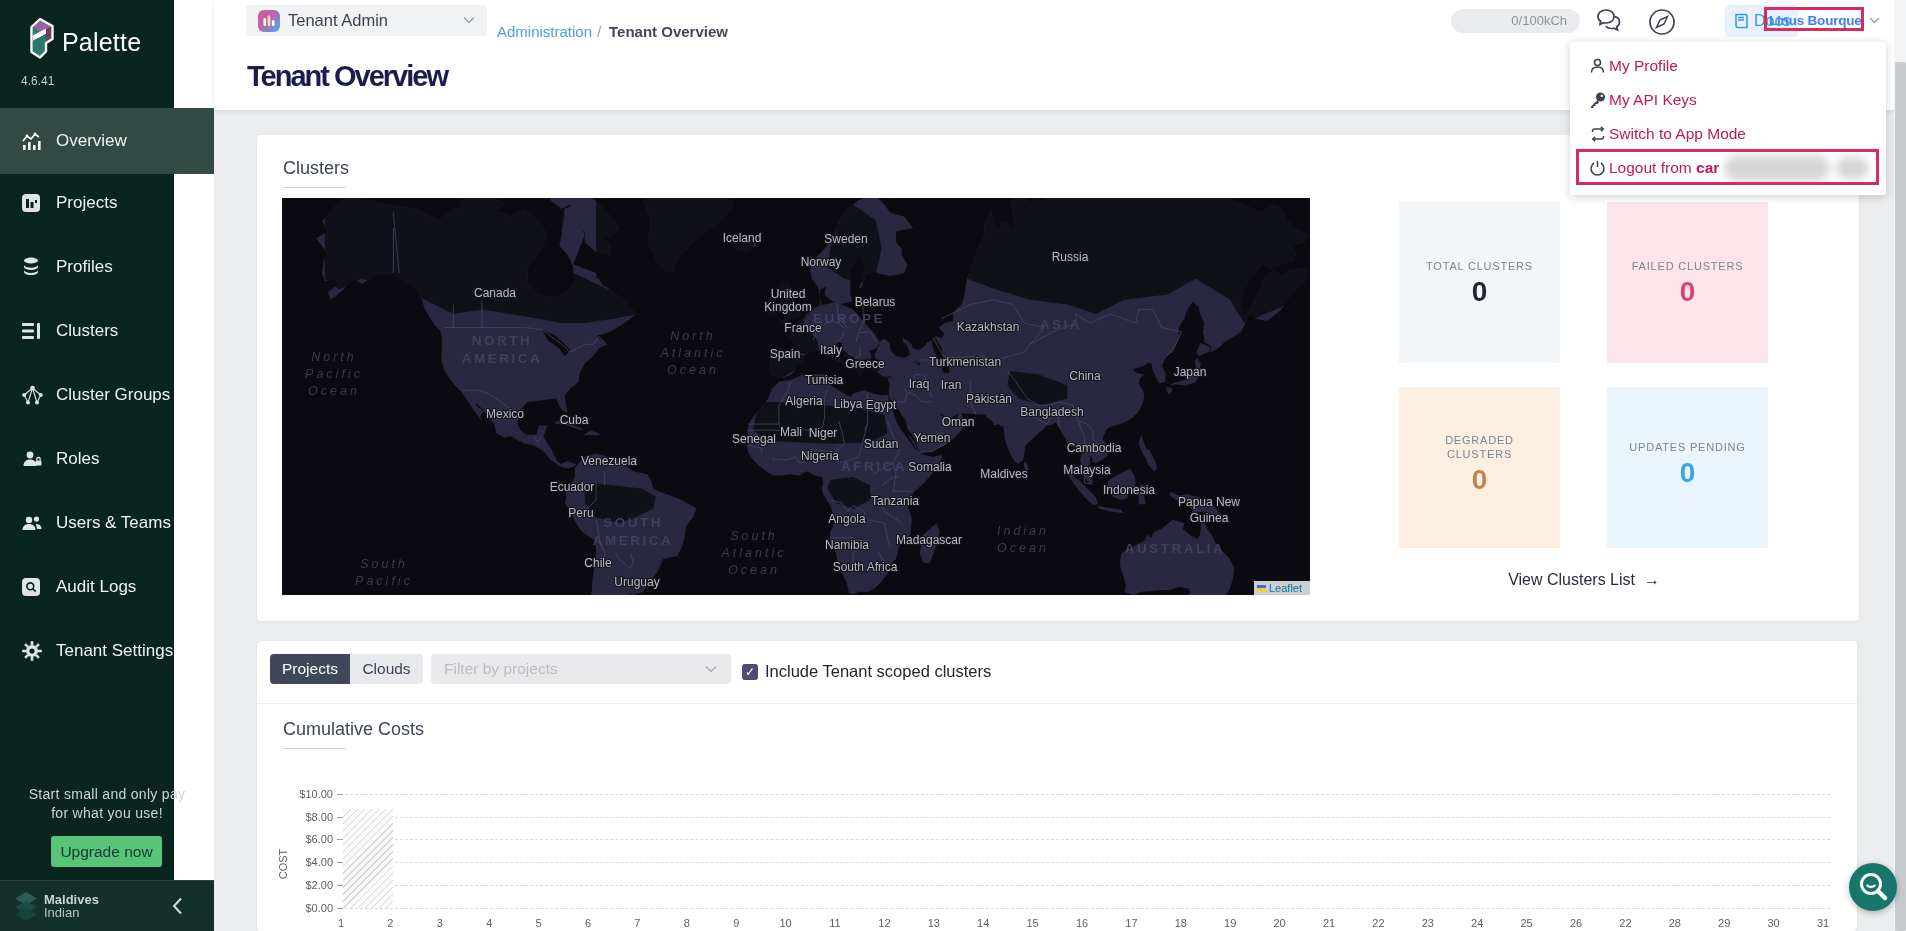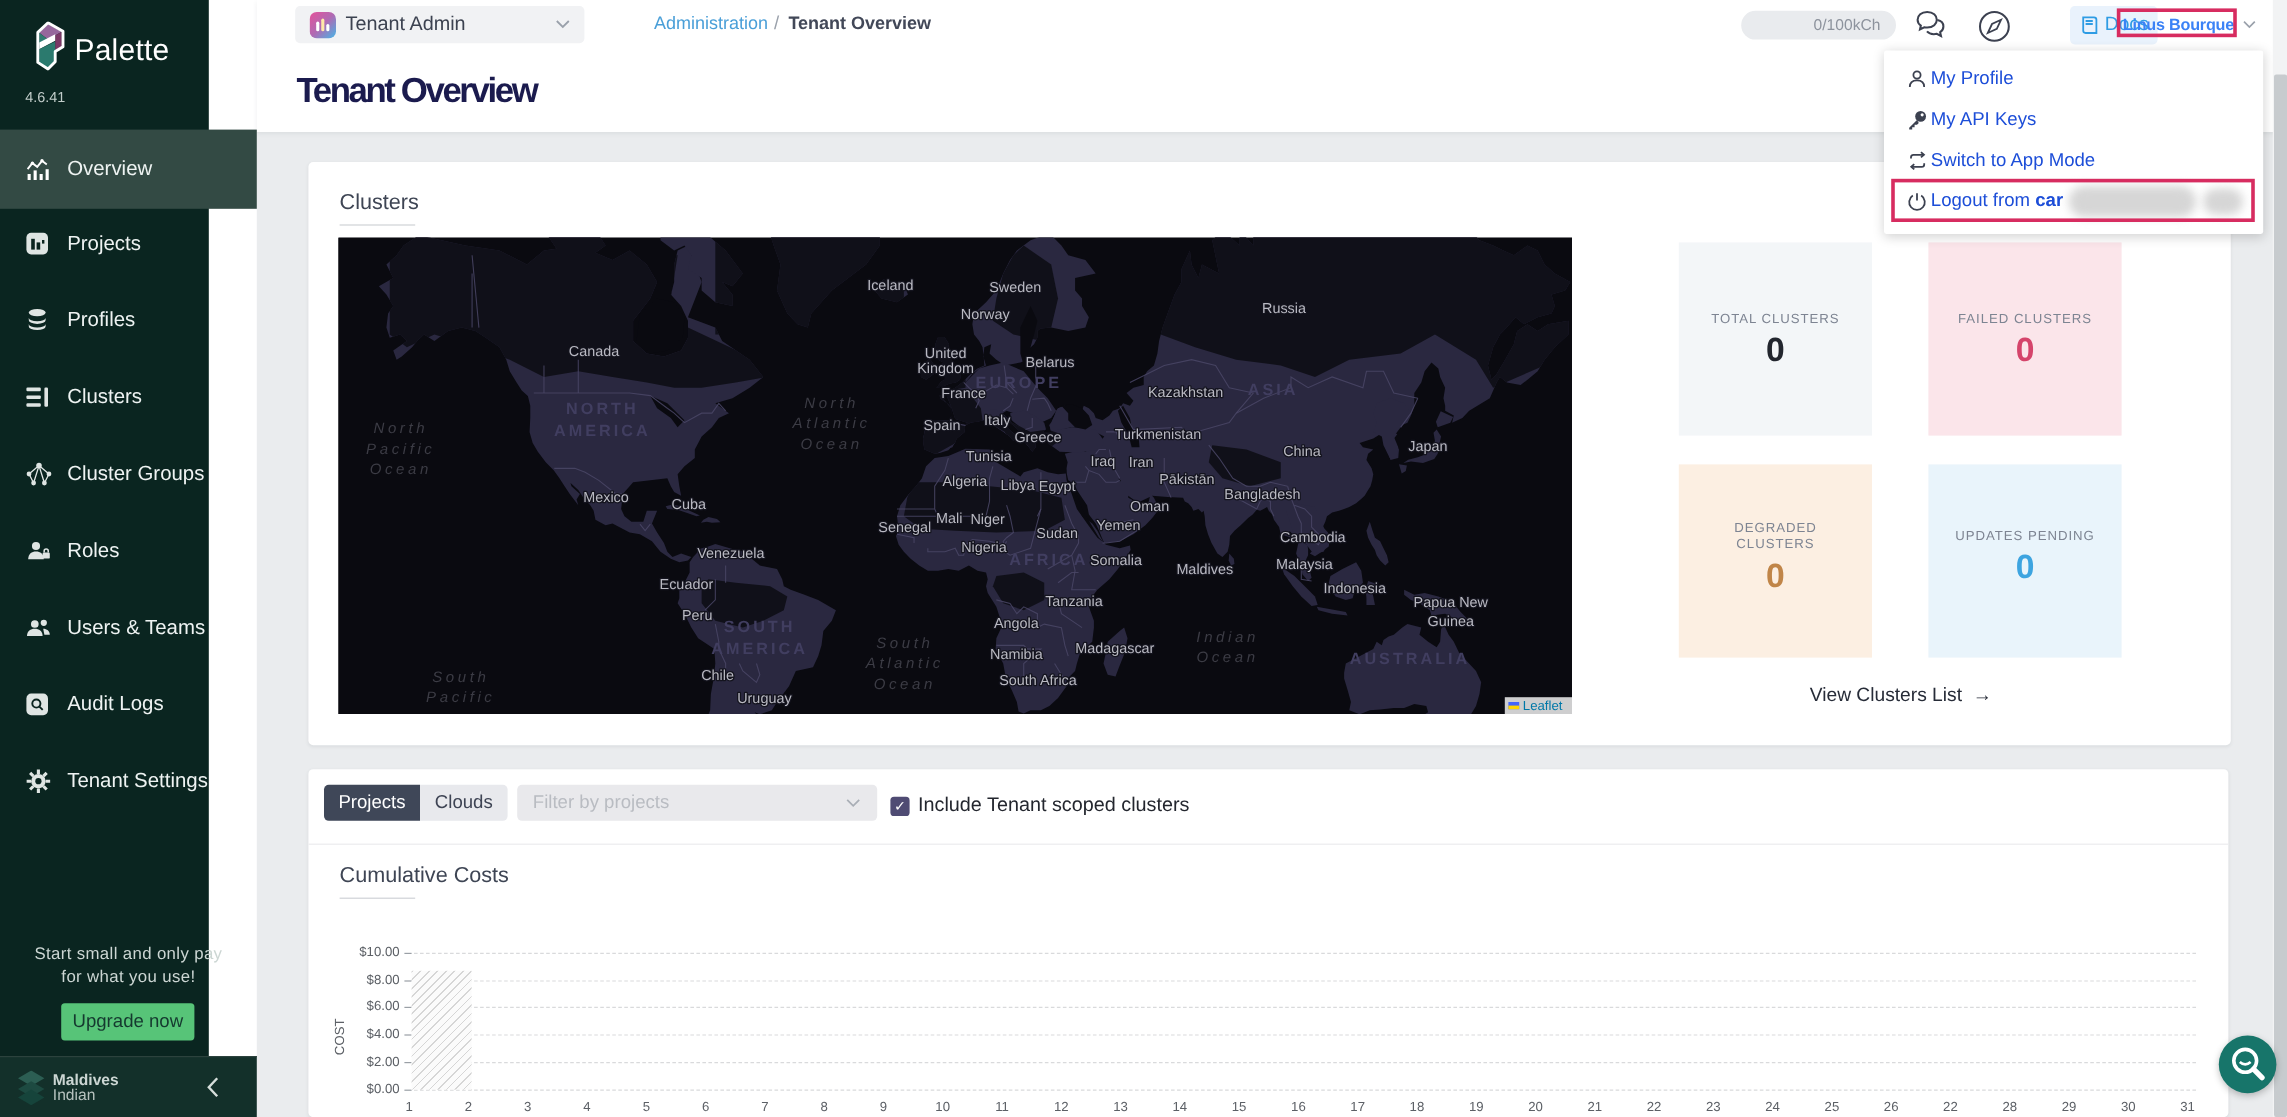--- a/index.html
+++ b/index.html
@@ -17,21 +17,21 @@
 #promo { position:absolute; left:0; top:785px; width:214px; text-align:center; color:#ccd6d3; font-size:14px; line-height:19px; letter-spacing:0.3px; }
 #upg { position:absolute; left:51px; top:836px; width:111px; height:31px; background:#57c478; border-radius:3px; color:#15392f; font-size:15.5px; text-align:center; line-height:31px; }
 #sbot { position:absolute; left:0; top:880px; width:214px; height:51px; background:#13302a; border-top:1px solid #2c423d; }
 #sbot .sc-txt { position:absolute; left:44px; top:12px; color:#ccd6d3; font-size:13px; line-height:13px; }
 
 
 
 #topwhite { position:absolute; left:214px; top:0; width:1692px; height:110px; background:#fff; box-shadow:0 2px 4px rgba(60,70,80,0.10); }
 #tenantsel { position:absolute; left:246px; top:5px; width:241px; height:31px; background:#f1f2f4; border-radius:4px; }
 #tenantsel .t { position:absolute; left:42px; top:6px; font-size:16.5px; color:#3c4250; }
-.crumb { position:absolute; top:11px; font-size:15.5px;margin-left:48px; }
+.crumb { position:absolute; top:23px; font-size:15.5px; }
 #h1 { position:absolute; left:247px; top:60px; font-size:29px; font-weight:bold; color:#1b1b4e; letter-spacing:-2px; }
 #quota { position:absolute; left:1451px; top:9px; width:129px; height:24px; background:#e9ebee; border-radius:13px; color:#8d939d; font-size:13px; text-align:right; line-height:24px; padding-right:13px; }
 #docs { position:absolute; left:1685px; top:5px; width:73px; height:32px; background:#e9f2fc; border-radius:4px;margin-left:40px; }
 #docs .d { position:absolute; left:29px; top:7px; color:#2e9ce4; font-size:16px; }
 #uname { position:absolute; left:1769px; top:13px; font-size:13.5px; color:#3b82f6; font-weight:bold; letter-spacing:-0.2px; }
 .redbox { position:absolute; border:3px solid #d72c60; z-index:40; }
 
 
 #graybg { position:absolute; left:214px; top:110px; width:1692px; height:821px; background:#eaecee; }
 .card { position:absolute; background:#fff; border-radius:4px; box-shadow:0 1px 3px rgba(40,50,60,0.08); }
@@ -58,21 +58,21 @@
 
 .ylbl { position:absolute; width:52px; text-align:right; font-size:11px; color:#5c6066; }
 .xlbl { position:absolute; width:30px; text-align:center; font-size:11px; color:#5c6066; }
 .gline { position:absolute; height:0; border-top:1px dashed #d9dadc; }
 .tick { position:absolute; width:6px; height:1px; background:#9aa0a6; }
 #cost { position:absolute; left:268px; top:858px; font-size:11px; color:#5c6066; transform:rotate(-90deg); transform-origin:center; }
 #bar1 { position:absolute; left:343px; top:809px; width:50px; height:99px; background:repeating-linear-gradient(135deg,#d6d6d6 0 1px,#fbfbfb 1px 5px); }
 
 
 #menu { position:absolute; left:1570px; top:42px; width:316px; height:153px; background:#fff; box-shadow:0 2px 10px rgba(0,0,0,0.18); border-radius:2px; z-index:30; }
-.mi { position:absolute; left:0; width:316px; height:34px; color:#1d4ed8; font-size:15.5px; }
+.mi { position:absolute; left:0; width:316px; height:34px; color:#be185d; font-size:15.5px; }
 .mi span { position:absolute; left:39px; top:50%; transform:translateY(-50%); }
 .mi svg { position:absolute; left:19px; top:50%; transform:translateY(-50%); }
 .blur { position:absolute; background:#d6d6d6; border-radius:14px; filter:blur(4px); }
 
 
 #sbtrack { position:absolute; left:1894px; top:0; width:12px; height:931px; background:#f2f3f4; z-index:50; }
 #sbthumb { position:absolute; left:1895px; top:62px; width:11px; height:869px; background:#c7cbce; border-radius:2px; z-index:51; }
 
 
 #fab { position:absolute; left:1849px; top:863px; width:48px; height:48px; border-radius:50%; background:#17756a; z-index:60; box-shadow:0 2px 6px rgba(0,0,0,0.25); }

